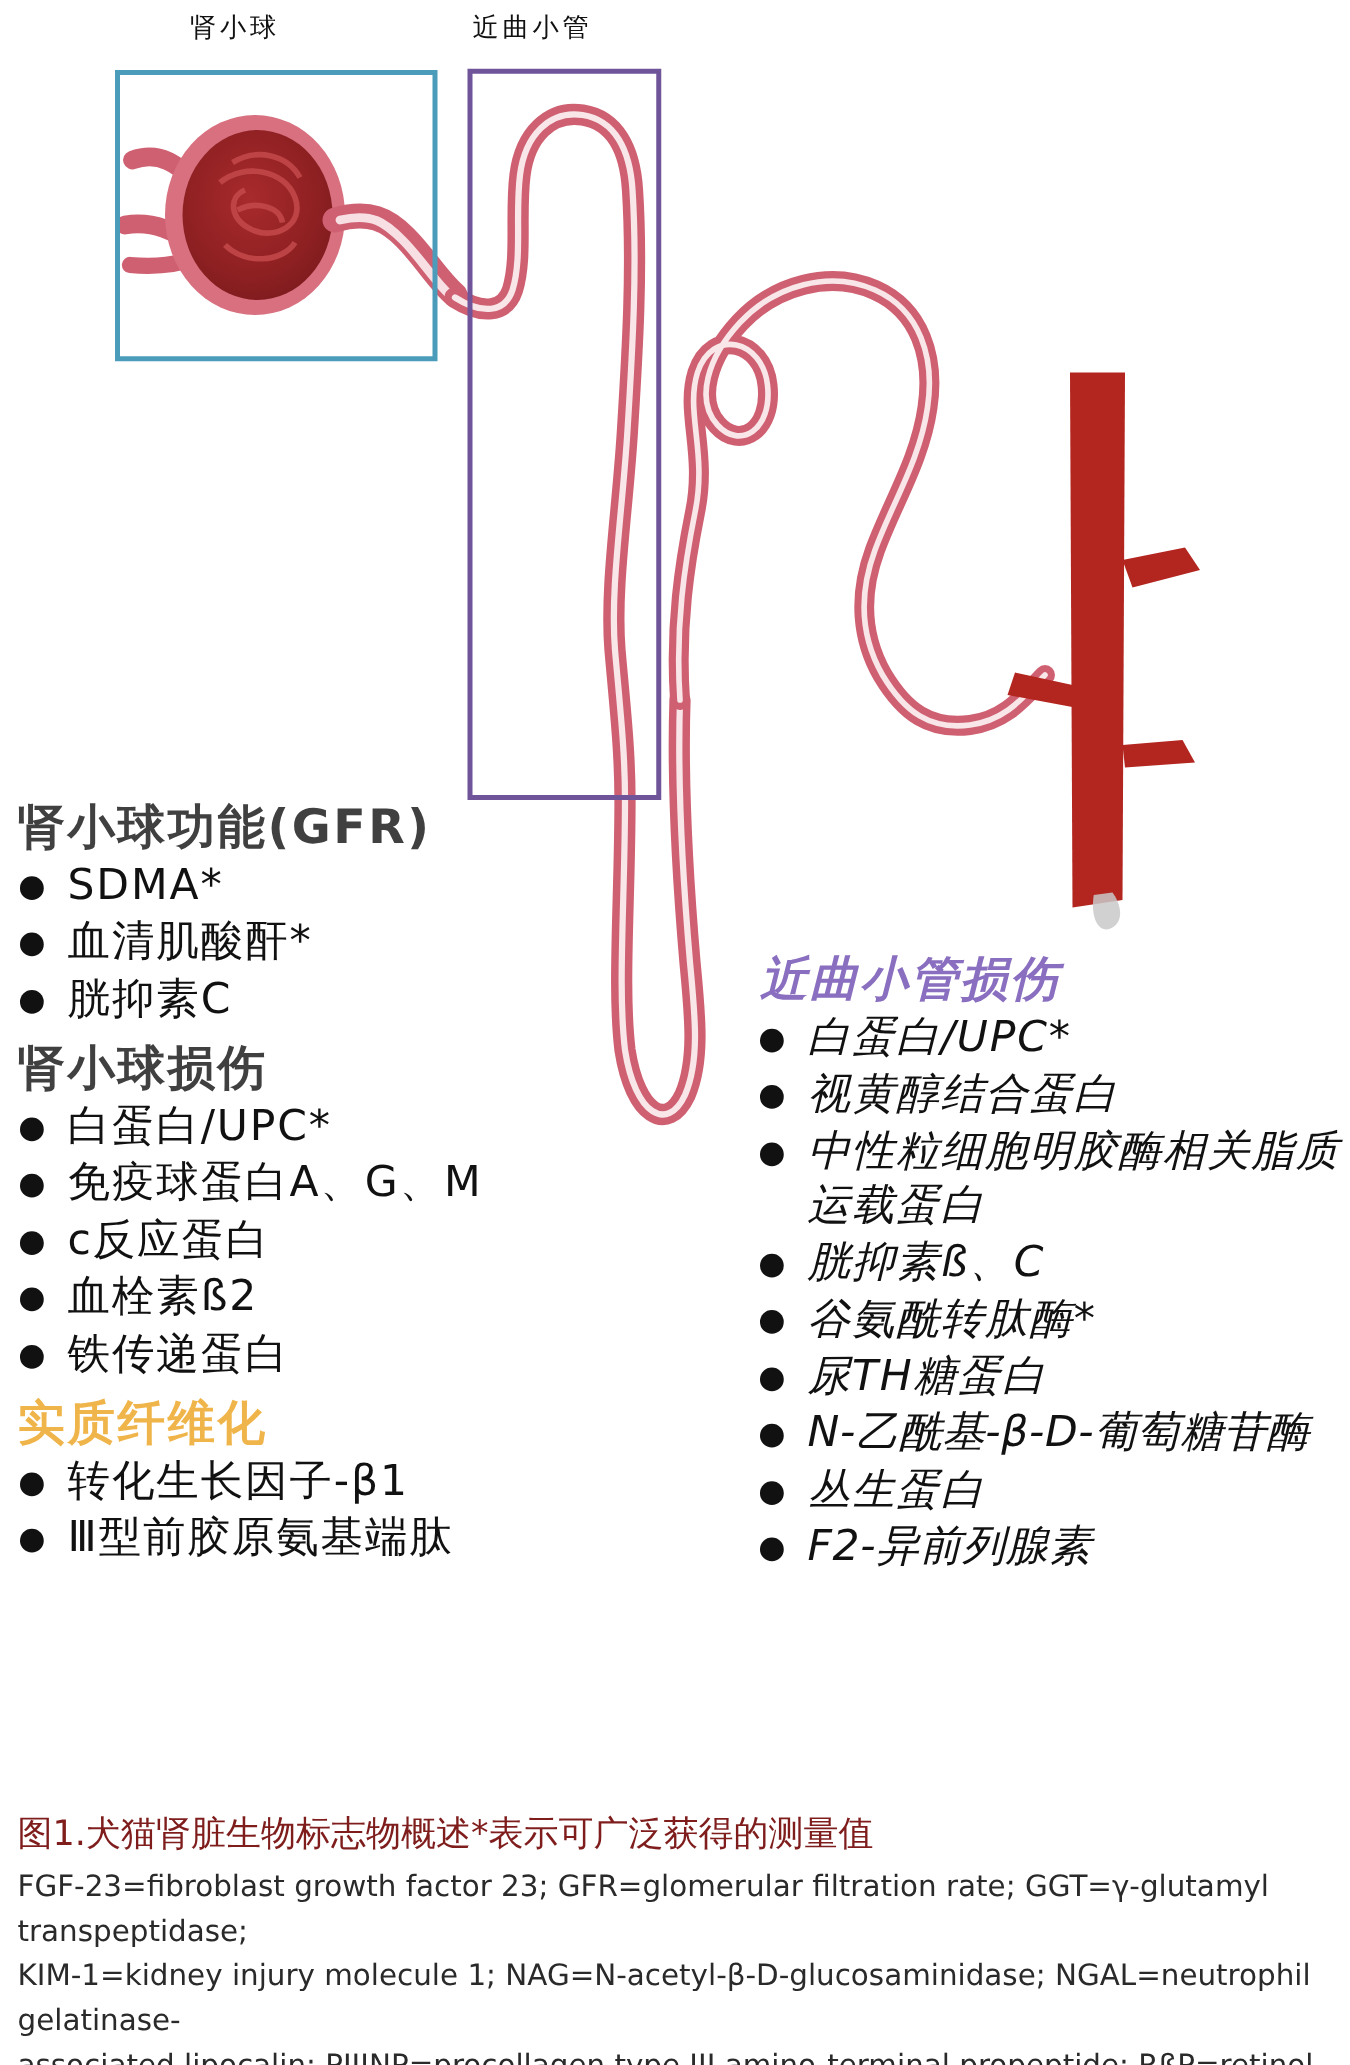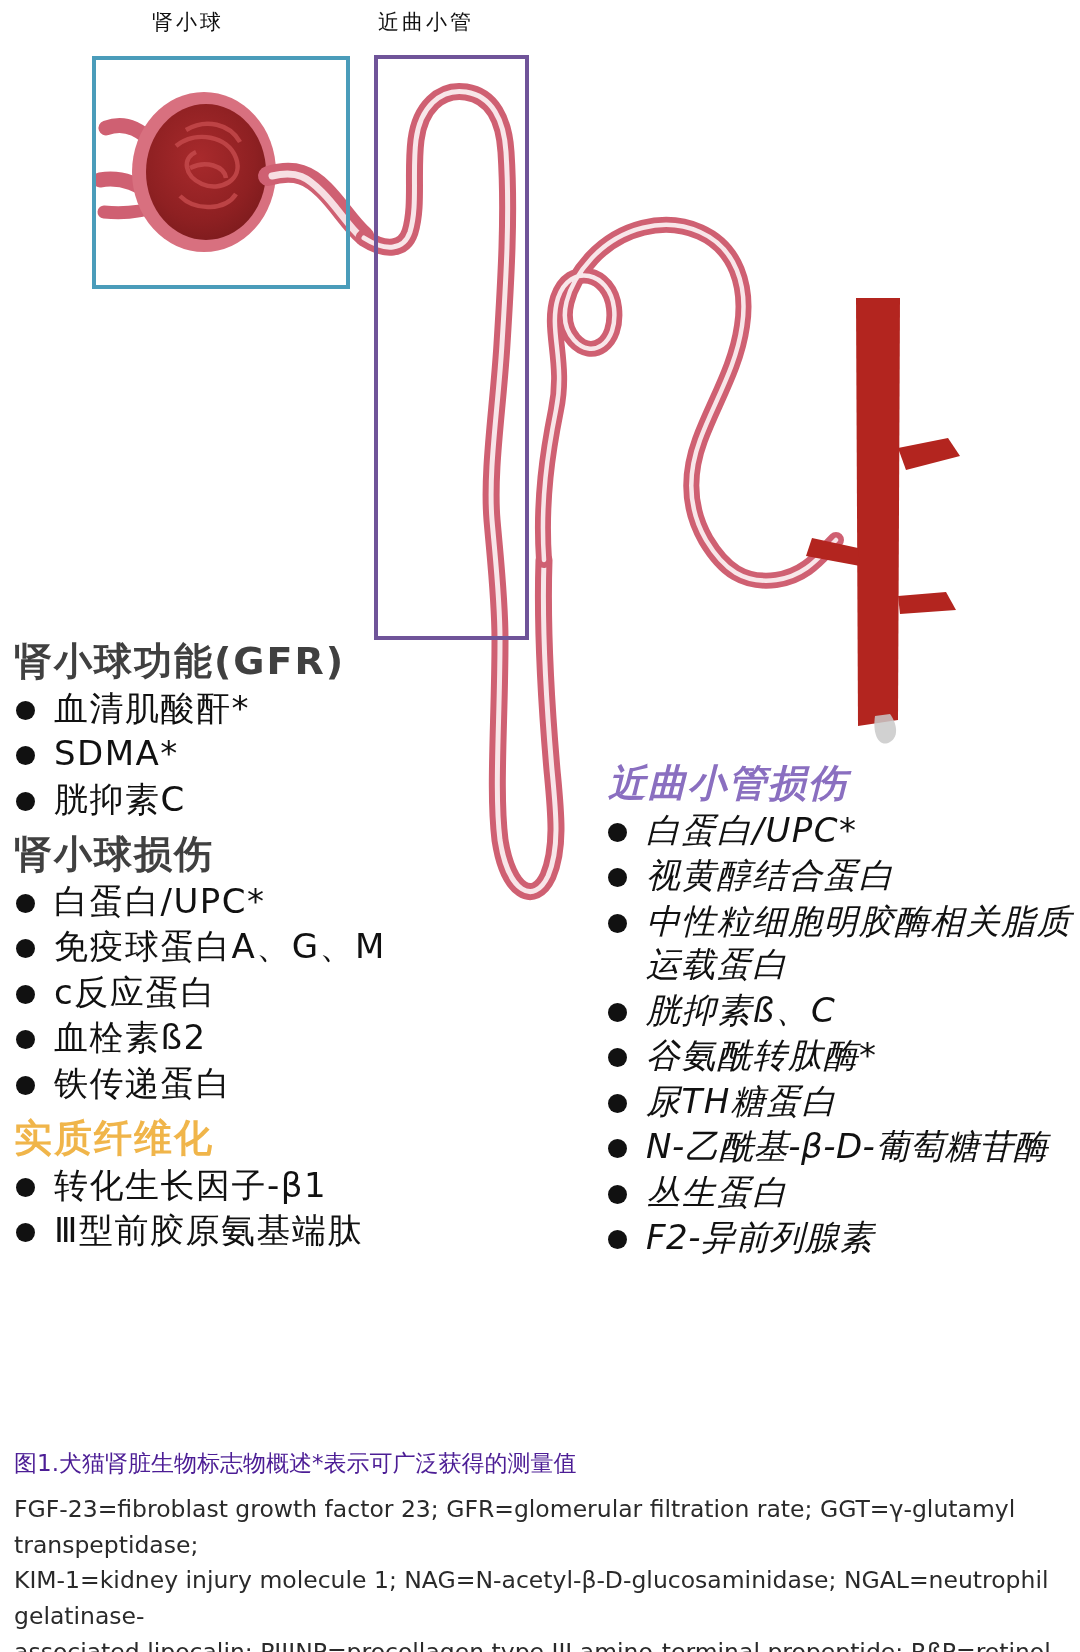--- a/index.html
+++ b/index.html
@@ -92,23 +92,23 @@
   #col-left  .sec-head { margin-top: 8px; }
   #col-right .sec-head { margin-top: 0; }
   #col-right ul.blist li { padding-left: 44px; }
   #col-right ul.blist li::before { left: 6px; }
 
   
   #caption {
     position: absolute;
     left: 14px; top: 1448px;
     width: 1056px;
-    font-size: 23px;
+    font-size: 28px;
     letter-spacing: 0px;
-    color: #4c1d95;
+    color: #7f1d1d;
     white-space: nowrap;
   }
   #footnote {
     position: absolute;
     left: 14px; top: 1492px;
     width: 1050px;
     font-size: 23.5px;
     line-height: 1.52;
     color: #2a2a2a;
     font-family: "DejaVu Sans", "Liberation Sans", sans-serif;
@@ -209,22 +209,22 @@
 <div class="anat-label" id="label-glomerulus">肾小球</div>
 <div class="anat-label" id="label-pct">近曲小管</div>
 
 <div class="hl-box" id="box-glomerulus"></div>
 <div class="hl-box" id="box-pct"></div>
 
 <div class="col" id="col-left">
 
   <div class="sec-head teal">肾小球功能(GFR)</div>
   <ul class="blist">
+    <li>SDMA*</li>
     <li>血清肌酸酐*</li>
-    <li>SDMA*</li>
     <li>胱抑素C</li>
   </ul>
 
   <div class="sec-head teal">肾小球损伤</div>
   <ul class="blist">
     <li>白蛋白/UPC*</li>
     <li>免疫球蛋白A、G、M</li>
     <li>c反应蛋白</li>
     <li>血栓素ß2</li>
     <li>铁传递蛋白</li>

